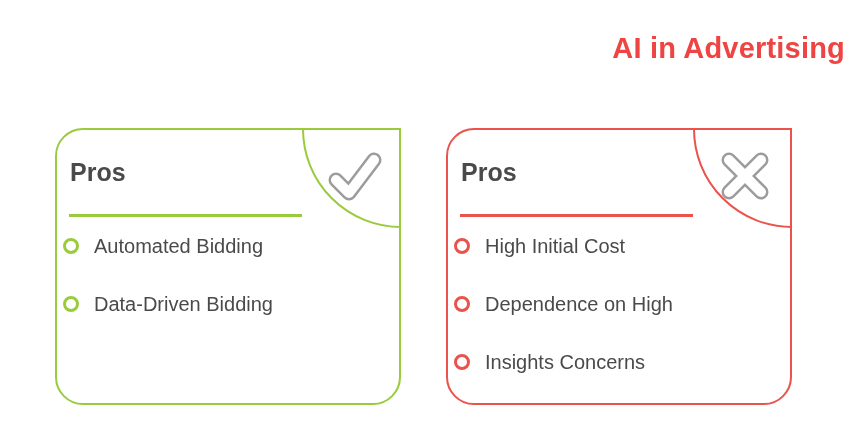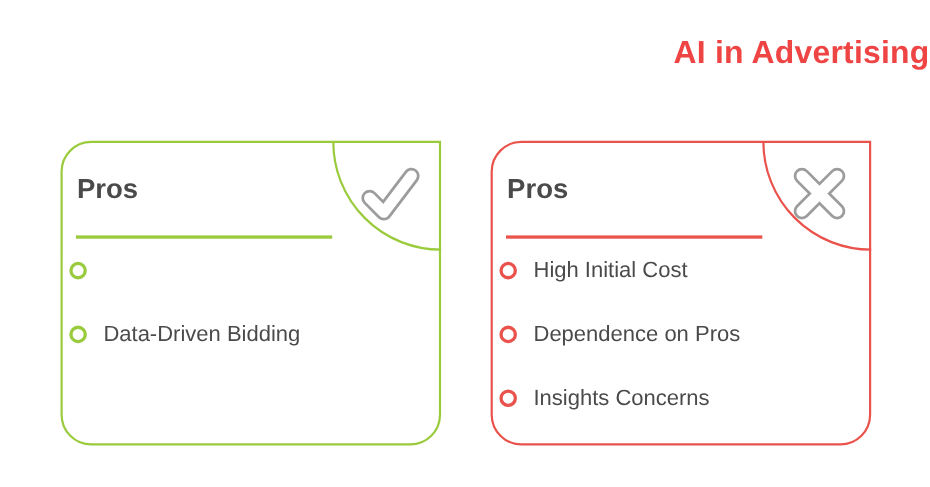--- a/index.html
+++ b/index.html
@@ -128,20 +128,21 @@
     </svg>
     <svg class="corner-icon" viewBox="0 0 64 64" aria-hidden="true">
       <path class="outline" d="M14 36 L27 49 L52 16"></path>
       <path class="inner" d="M14 36 L27 49 L52 16"></path>
     </svg>
     <h2 class="card-heading">Pros</h2>
     <div class="divider"></div>
     <ul class="items">
       <li class="item">
         <span class="bullet"></span>
+        <span class="item-label">Automated Bidding</span>
       </li>
       <li class="item">
         <span class="bullet"></span>
         <span class="item-label">Data-Driven Bidding</span>
       </li>
     </ul>
   </section>
 
   <section class="card cons">
     <svg class="corner-arc" viewBox="0 0 101 101" aria-hidden="true">
@@ -155,21 +156,21 @@
     </svg>
     <h2 class="card-heading">Pros</h2>
     <div class="divider"></div>
     <ul class="items">
       <li class="item">
         <span class="bullet"></span>
         <span class="item-label">High Initial Cost</span>
       </li>
       <li class="item">
         <span class="bullet"></span>
-        <span class="item-label">Dependence on Pros</span>
+        <span class="item-label">Dependence on High</span>
       </li>
       <li class="item">
         <span class="bullet"></span>
         <span class="item-label">Insights Concerns</span>
       </li>
     </ul>
   </section>
 
 </div>
 

